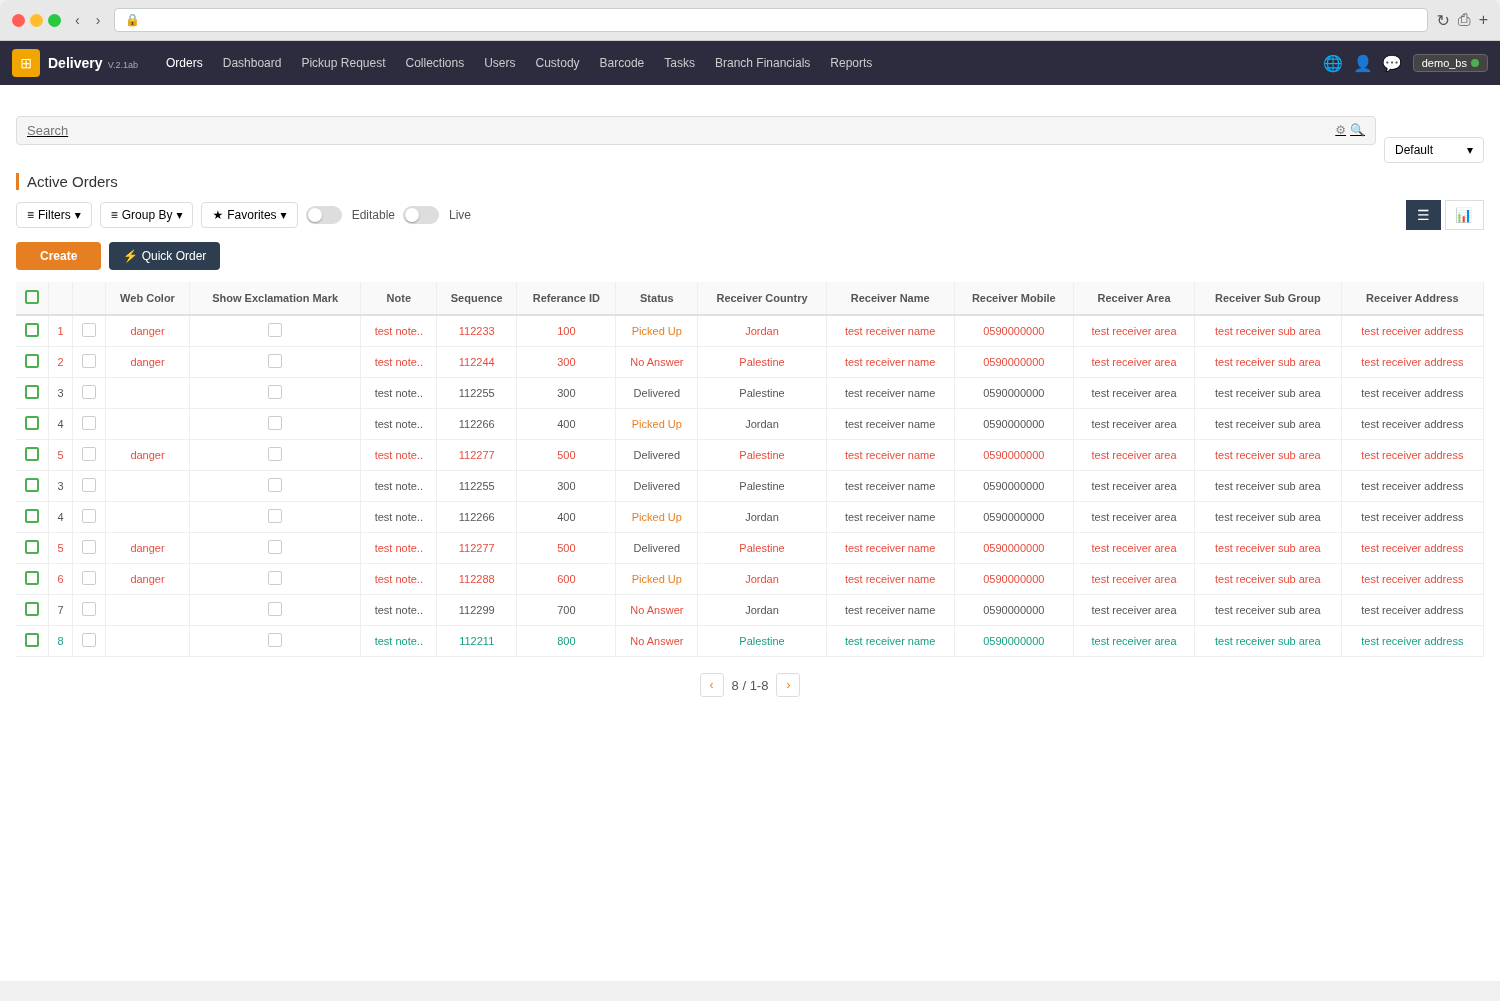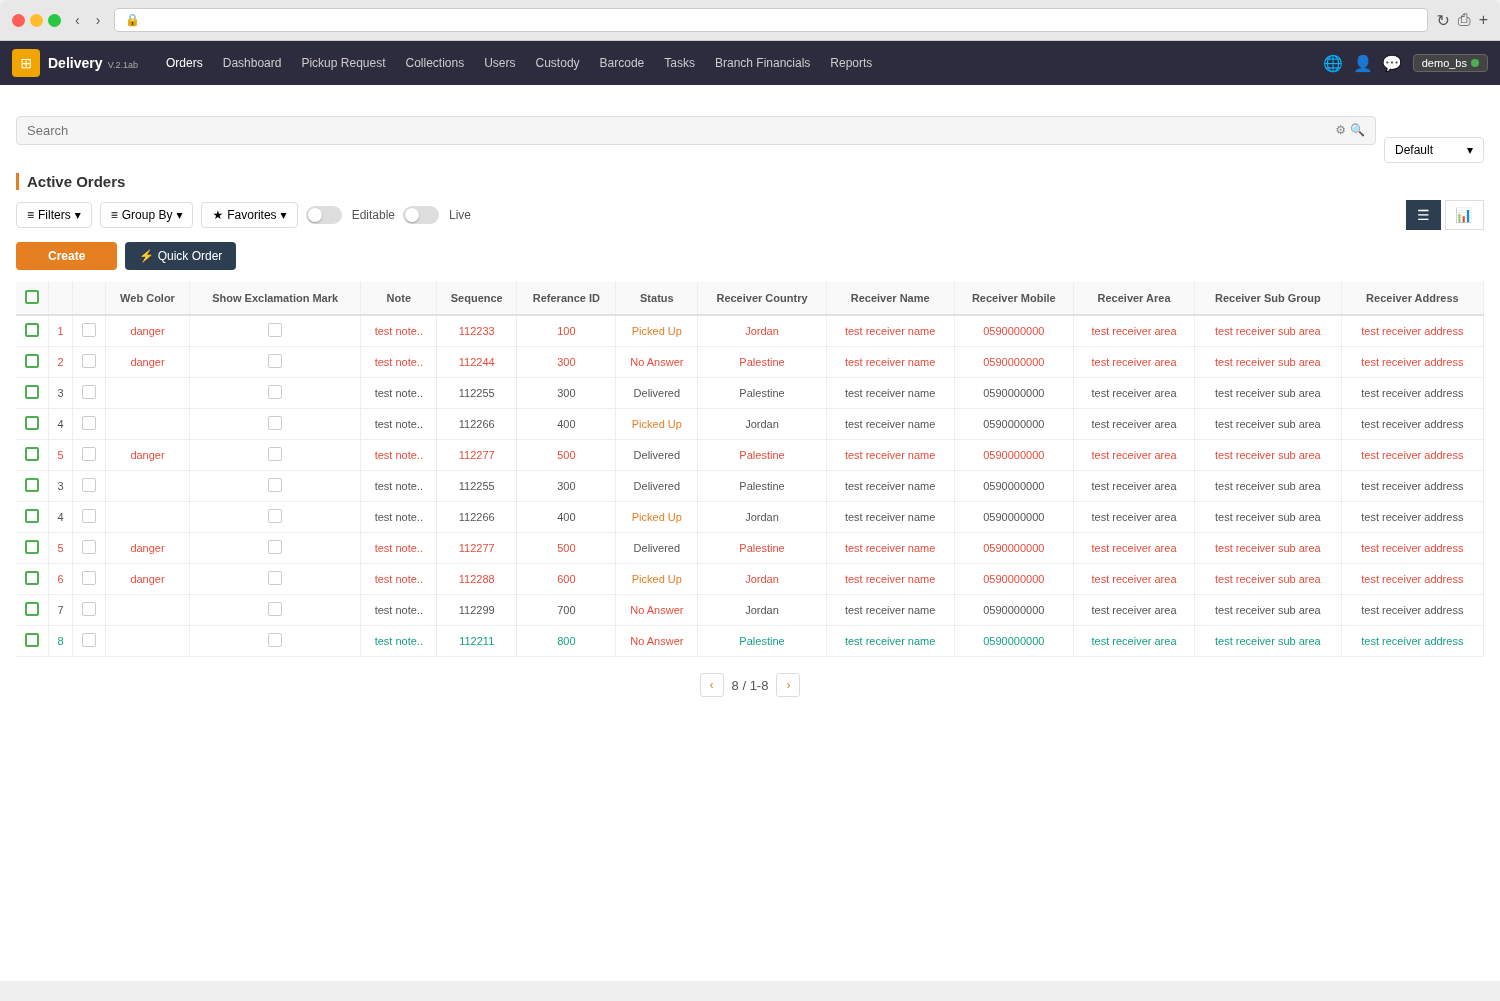--- a/index.html
+++ b/index.html
@@ -108,20 +108,21 @@
     }
     .search-input-wrap {
       flex: 1;
       background: #f5f5f5;
       border: 1px solid #ddd;
       border-radius: 4px;
       padding: 6px 10px;
       display: flex;
       align-items: center;
       gap: 7px;
+      text-decoration: underline;
     }
     .search-input {
       border: none;
       background: transparent;
       flex: 1;
       font-size: 13px;
       color: #666;
       outline: none;
     }
     .search-icons { display: flex; gap: 4px; color: #888; }
@@ -193,21 +194,21 @@
     .view-btn.active { background: #2c3e50; color: white; border-color: #2c3e50; }
     .view-btn:not(.active) { background: white; color: #555; }
 
     
     .action-btns { display: flex; gap: 8px; margin-bottom: 12px; }
     .btn-create {
       background: #e67e22;
       color: white;
       border: none;
       border-radius: 4px;
-      padding: 7px 32px;
+      padding: 7px 24px;
       font-size: 12px;
       cursor: pointer;
       font-weight: bold;
     }
     .btn-quick-order {
       background: #2c3e50;
       color: white;
       border: none;
       border-radius: 4px;
       padding: 7px 14px;
@@ -275,21 +276,21 @@
     }
 
     
     .page-title-wrap {
       border-left: 3px solid #e67e22;
       padding-left: 8px;
       margin-bottom: 10px;
     }
     .page-title {
       font-size: 15px;
-      font-weight: bold;
+      font-weight: normal;
       color: #333;
     }
   </style>
 </head>
 <body>
 
 <div class="browser-chrome">
   <div class="browser-dots">
     <div class="dot dot-red"></div>
     <div class="dot dot-yellow"></div>

